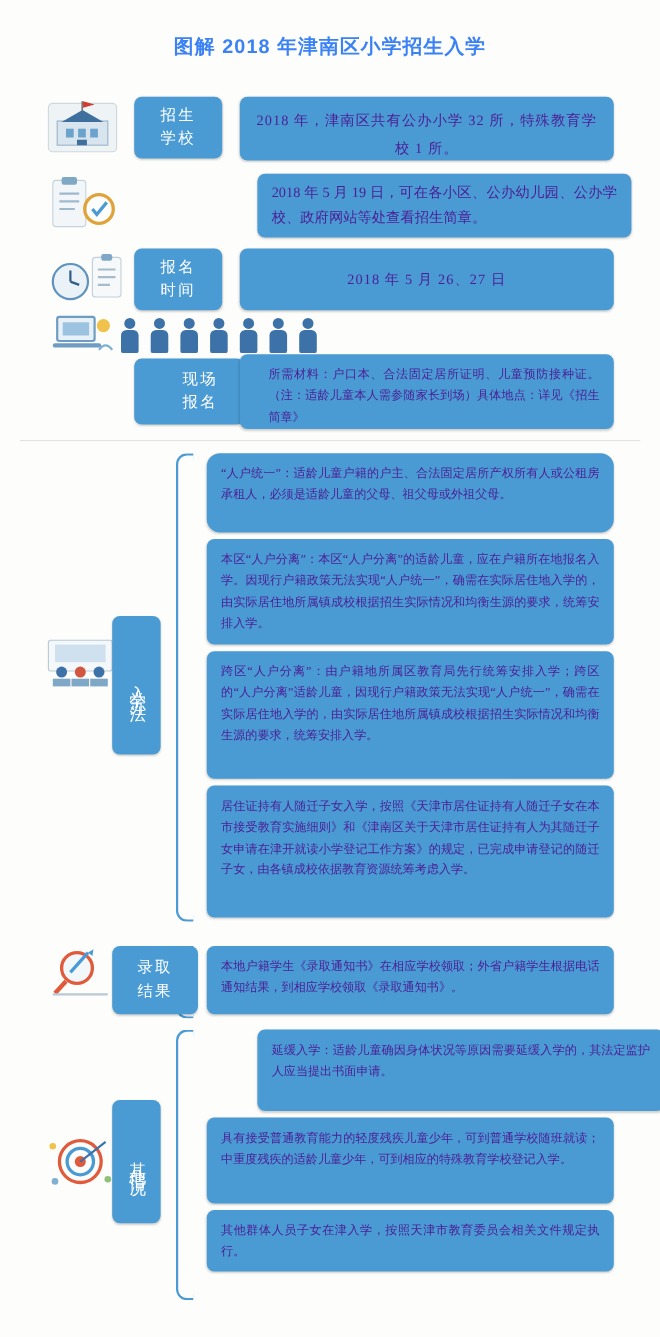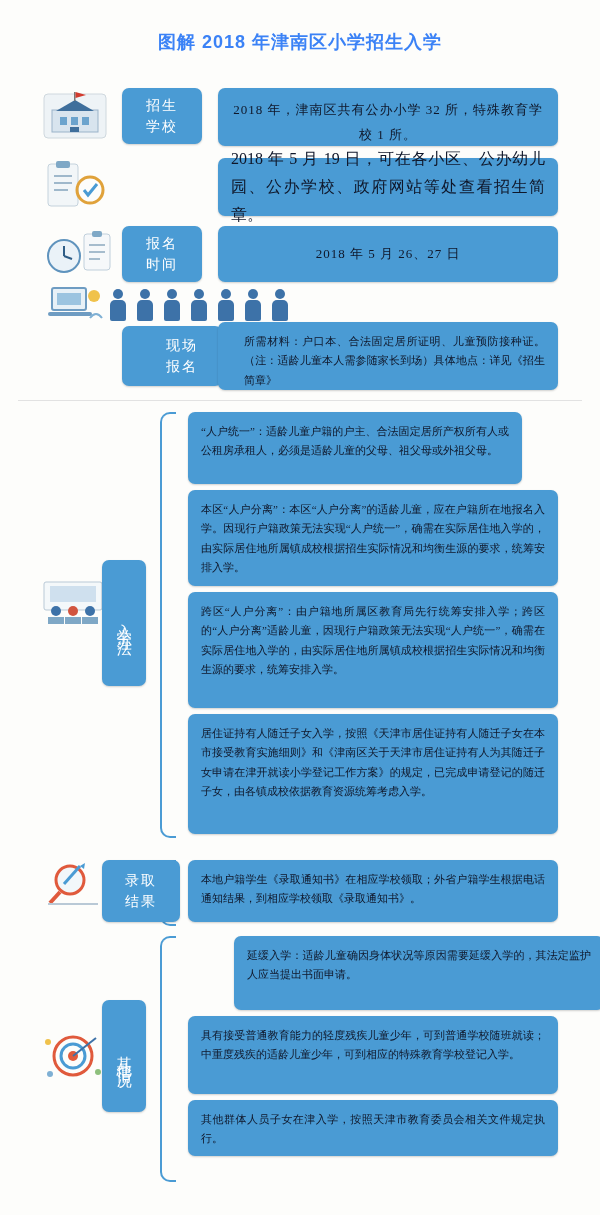--- a/index.html
+++ b/index.html
@@ -40,31 +40,31 @@
     font-size:14px;
     line-height:1.5;
     letter-spacing:2px;
     box-shadow:0 1px 2px rgba(0,0,0,.18);
   }
   .label-box span{display:block;}
   .content-box{
     position:absolute;
     background:#4a9bd4;
     border-radius:7px;
-    color:#0f172a;
+    color:#4c1d95;
     font-size:11px;
     line-height:1.75;
     padding:10px 13px;
     box-sizing:border-box;
     text-align:justify;
     text-justify:inter-ideograph;
     box-shadow:0 1px 2px rgba(0,0,0,.18);
   }
   .content-box.big{font-size:13px;letter-spacing:1px;line-height:1.9;text-align:center;}
-  .content-box.mid{font-size:16px;}
+  .content-box.mid{font-size:13px;margin-left:16px;}
   
   .vlabel{
     writing-mode:vertical-rl;
     text-orientation:upright;
     letter-spacing:6px;
     font-size:15px;
   }
   
   .bracket{
     position:absolute;
@@ -215,21 +215,21 @@
       <rect x="8" y="39" width="16" height="7" fill="#7fa8c6"></rect>
       <rect x="25" y="39" width="16" height="7" fill="#7fa8c6"></rect>
       <rect x="42" y="39" width="16" height="7" fill="#7fa8c6"></rect>
     </svg>
   </div>
   <div class="bracket" style="left:160px;top:412px;height:422px;"></div>
   <div class="label-box vlabel" style="left:102px;top:560px;width:44px;height:126px;">
     <span>入学办法</span>
   </div>
 
-  <div class="content-box" style="left:188px;top:412px;width:334px;height:72px;">“人户统一”：适龄儿童户籍的户主、合法固定居所产权所有人或公租房承租人，必须是适龄儿童的父母、祖父母或外祖父母。</div>
+  <div class="content-box" style="left:188px;top:412px;width:370px;height:72px;border-radius:12px;">“人户统一”：适龄儿童户籍的户主、合法固定居所产权所有人或公租房承租人，必须是适龄儿童的父母、祖父母或外祖父母。</div>
   <div class="content-box" style="left:188px;top:490px;width:370px;height:96px;">本区“人户分离”：本区“人户分离”的适龄儿童，应在户籍所在地报名入学。因现行户籍政策无法实现“人户统一”，确需在实际居住地入学的，由实际居住地所属镇成校根据招生实际情况和均衡生源的要求，统筹安排入学。</div>
   <div class="content-box" style="left:188px;top:592px;width:370px;height:116px;">跨区“人户分离”：由户籍地所属区教育局先行统筹安排入学；跨区的“人户分离”适龄儿童，因现行户籍政策无法实现“人户统一”，确需在实际居住地入学的，由实际居住地所属镇成校根据招生实际情况和均衡生源的要求，统筹安排入学。</div>
   <div class="content-box" style="left:188px;top:714px;width:370px;height:120px;">居住证持有人随迁子女入学，按照《天津市居住证持有人随迁子女在本市接受教育实施细则》和《津南区关于天津市居住证持有人为其随迁子女申请在津开就读小学登记工作方案》的规定，已完成申请登记的随迁子女，由各镇成校依据教育资源统筹考虑入学。</div>
 
   <div class="icon" style="left:42px;top:858px;width:62px;height:50px;">
     <svg width="62" height="50" viewBox="0 0 62 50">
       <circle cx="28" cy="22" r="14" fill="#f2f7fa" stroke="#e05a3c" stroke-width="3"></circle>
       <line x1="18" y1="34" x2="8" y2="45" stroke="#e05a3c" stroke-width="4"></line>
       <path d="M22 26 L38 8" stroke="#4a9bd4" stroke-width="3"></path>
       <path d="M38 8 l5 -3 l-1 6 z" fill="#4a9bd4"></path>

